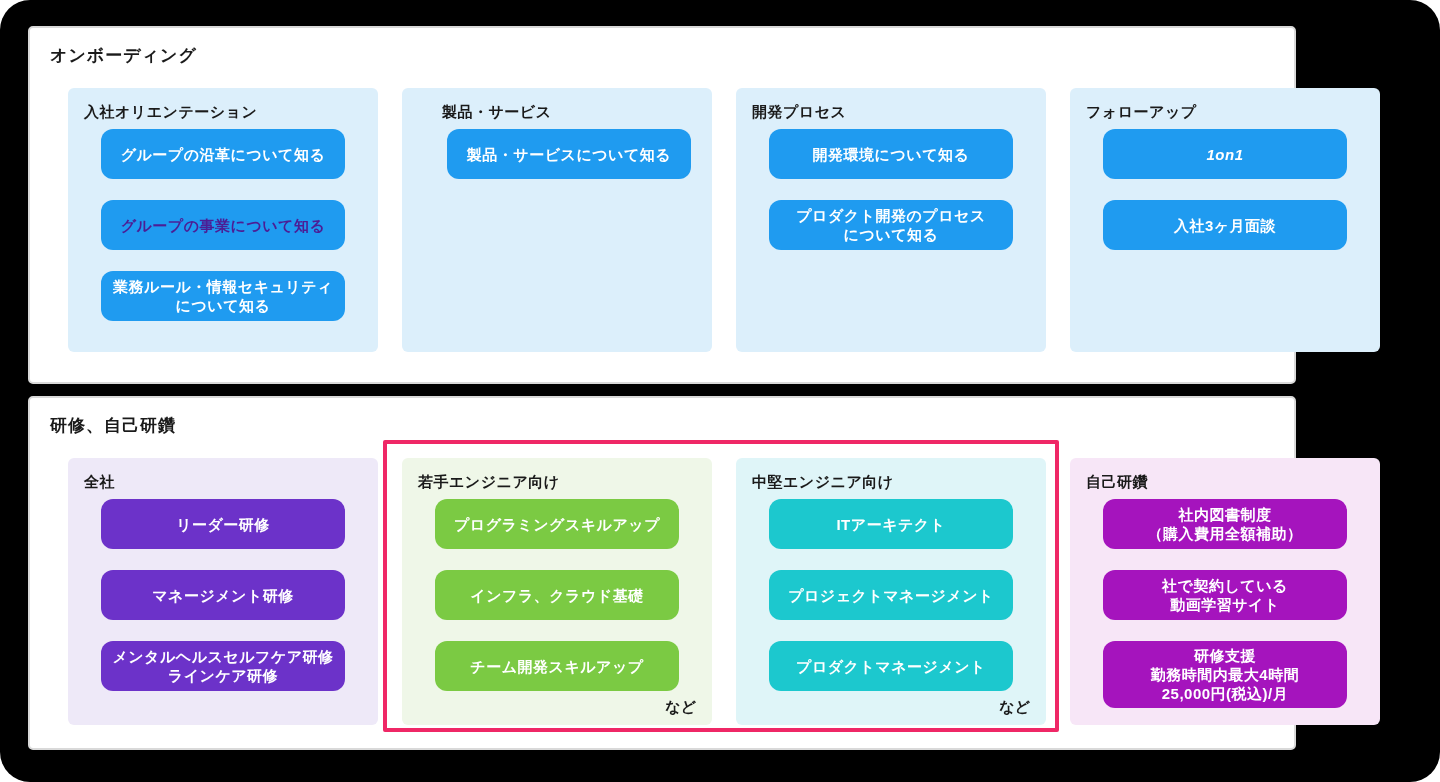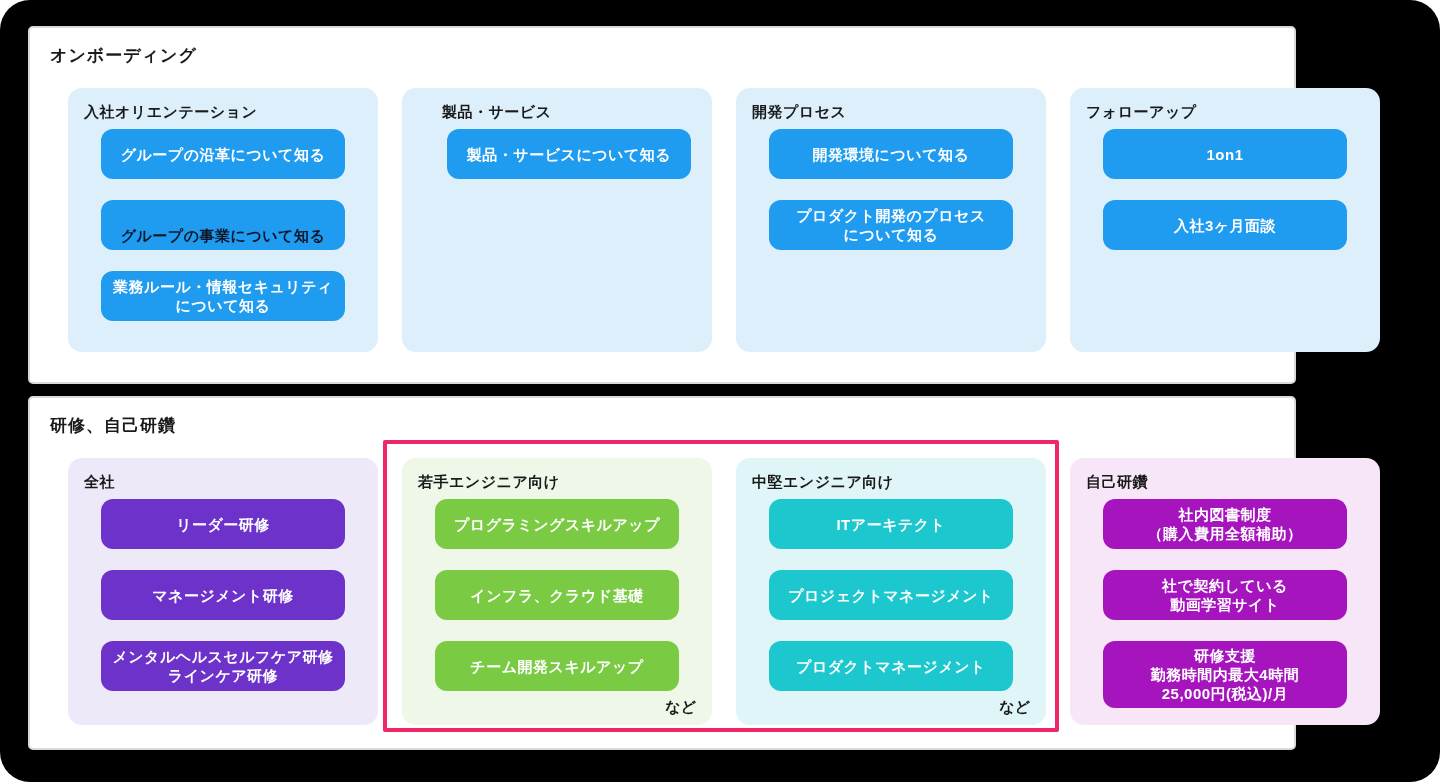--- a/index.html
+++ b/index.html
@@ -42,21 +42,21 @@
   }
   .columns-row {
     position: absolute;
     left: 38px;
     top: 60px;
     display: flex;
     gap: 24px;
   }
   .col {
     width: 310px;
-    border-radius: 14px;
+    border-radius: 6px;
     position: relative;
     box-sizing: border-box;
     padding-top: 14px;
   }
   #panel-onboarding .col { height: 264px; }
   #panel-training   .col { height: 267px; }
   .col-title {
     margin-left: 16px;
     font-size: 15px;
     font-weight: 700;
@@ -115,21 +115,21 @@
 
 <section class="panel" id="panel-onboarding">
   <div class="panel-title">オンボーディング</div>
   <div class="columns-row">
       <div class="col" style="background: rgb(220, 239, 251);">
         <div class="col-title">入社オリエンテーション</div>
         <div class="btns">
           <div class="chip" style="background: rgb(31, 155, 240); color: rgb(255, 255, 255);">
             <div class="chip-line">グループの沿革について知る</div>
           </div>
-          <div class="chip" style="background: rgb(31, 155, 240); color: #0f172a; justify-content: flex-end;">
+          <div class="chip" style="background: rgb(31, 155, 240); color: #4c1d95;">
             <div class="chip-line">グループの事業について知る</div>
           </div>
           <div class="chip" style="background: rgb(31, 155, 240); color: rgb(255, 255, 255);">
             <div class="chip-line">業務ルール・情報セキュリティ</div>
             <div class="chip-line">について知る</div>
           </div>
         </div>
       </div>
       <div class="col" style="background: rgb(220, 239, 251); padding-left: 24px;">
         <div class="col-title">製品・サービス</div>
@@ -147,21 +147,21 @@
           </div>
           <div class="chip" style="background: rgb(31, 155, 240); color: rgb(255, 255, 255);">
             <div class="chip-line">プロダクト開発のプロセス</div>
             <div class="chip-line">について知る</div>
           </div>
         </div>
       </div>
       <div class="col" style="background: rgb(220, 239, 251);">
         <div class="col-title">フォローアップ</div>
         <div class="btns">
-          <div class="chip" style="background: rgb(31, 155, 240); color: rgb(255, 255, 255);">
+          <div class="chip" style="background: rgb(31, 155, 240); color: rgb(255, 255, 255); font-style: italic;">
             <div class="chip-line">1on1</div>
           </div>
           <div class="chip" style="background: rgb(31, 155, 240); color: rgb(255, 255, 255);">
             <div class="chip-line">入社3ヶ月面談</div>
           </div>
         </div>
       </div>
     </div>
 </section>
 

